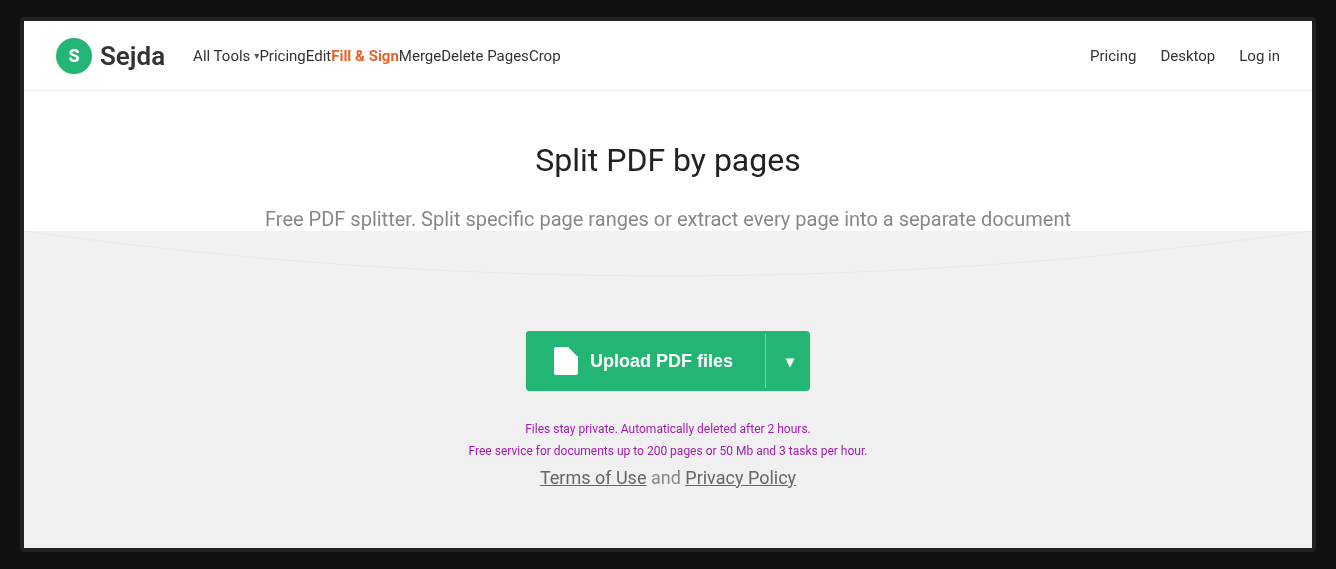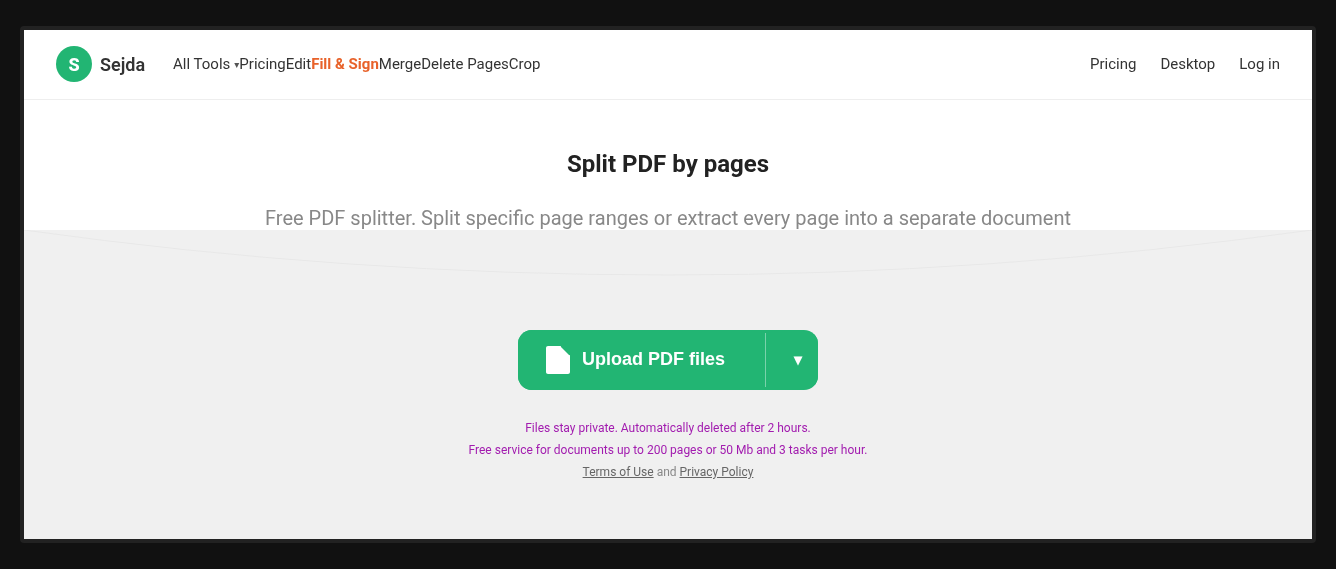--- a/index.html
+++ b/index.html
@@ -52,21 +52,21 @@
       border-radius: 50%;
       display: flex;
       align-items: center;
       justify-content: center;
       color: white;
       font-weight: 800;
       font-size: 18px;
     }
 
     .logo-text {
-      font-size: 18px;
+      font-size: 26px;
       font-weight: 600;
       color: #333;
     }
 
     .nav-links {
       display: flex;
       align-items: center;
     }
 
     .nav-link {
@@ -93,46 +93,46 @@
       color: #555;
     }
 
     .navbar-right {
       display: flex;
       align-items: flex-end;
       gap: 24px;
     }
 
     .hero-title {
-      font-size: 24px;
-      font-weight: 700;
+      font-size: 32px;
+      font-weight: 400;
       color: #222;
       margin-bottom: 28px;
     }
 
     .hero-subtitle {
       font-size: 20px;
       color: #888;
       margin-bottom: 0;
     }
 
     .upload-btn-wrapper {
       display: flex;
       justify-content: center;
       margin-bottom: 28px;
     }
 
     .upload-btn {
       display: flex;
       align-items: center;
-      gap: 12px;
+      gap: 4px;
       background: #22b573;
       color: white;
       border: none;
-      border-radius: 14px;
+      border-radius: 4px;
       cursor: pointer;
       font-size: 18px;
       font-weight: 700;
       overflow: hidden;
     }
 
     .upload-btn-main {
       display: flex;
       align-items: center;
       gap: 12px;
@@ -152,21 +152,21 @@
       font-size: 16px;
     }
 
     .privacy-info {
       font-size: 12px;
       color: #a21caf;
       line-height: 1.8;
     }
 
     .privacy-links {
-      font-size: 12px;
+      font-size: 18px;
       color: #888;
       margin-top: 4px;
     }
 
     .privacy-links a {
       color: #666;
       text-decoration: underline;
       cursor: pointer;
     }
 

